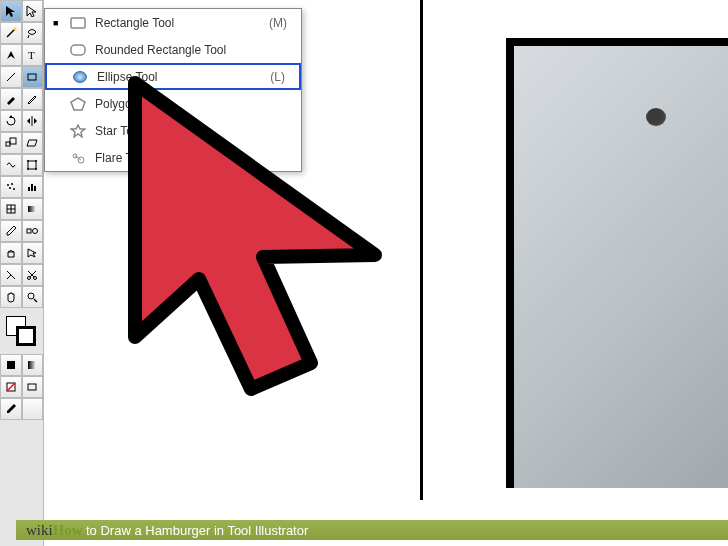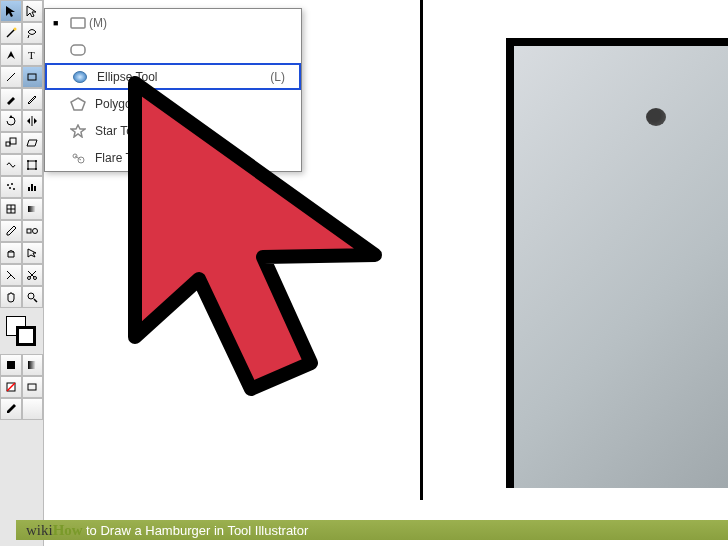--- a/index.html
+++ b/index.html
@@ -367,29 +367,31 @@
 </div>
 
 <div class="popup">
   <div class="popup-item">
     <span class="bullet">■</span>
     <span class="icon-slot">
         <svg width="16" height="12">
           <rect x="1" y="1" width="14" height="10" rx="1" fill="none" stroke="#888" stroke-width="1.5"></rect>
         </svg>
       </span>
+    <span class="label">Rectangle Tool</span>
     <span class="shortcut">(M)</span>
   </div>
   <div class="popup-item">
     <span class="bullet"></span>
     <span class="icon-slot">
         <svg width="16" height="12">
           <rect x="1" y="1" width="14" height="10" rx="4" fill="none" stroke="#888" stroke-width="1.5"></rect>
         </svg>
       </span>
+    <span class="label">Rounded Rectangle Tool</span>
     <span class="shortcut"></span>
   </div>
   <div class="popup-item highlighted">
     <span class="bullet"></span>
     <span class="icon-slot">
         <svg width="16" height="14">
           <defs>
             <radialGradient id="eg">
               <stop offset="0" stop-color="#cfe8ff"></stop>
               <stop offset="1" stop-color="#4a8ac9"></stop>

